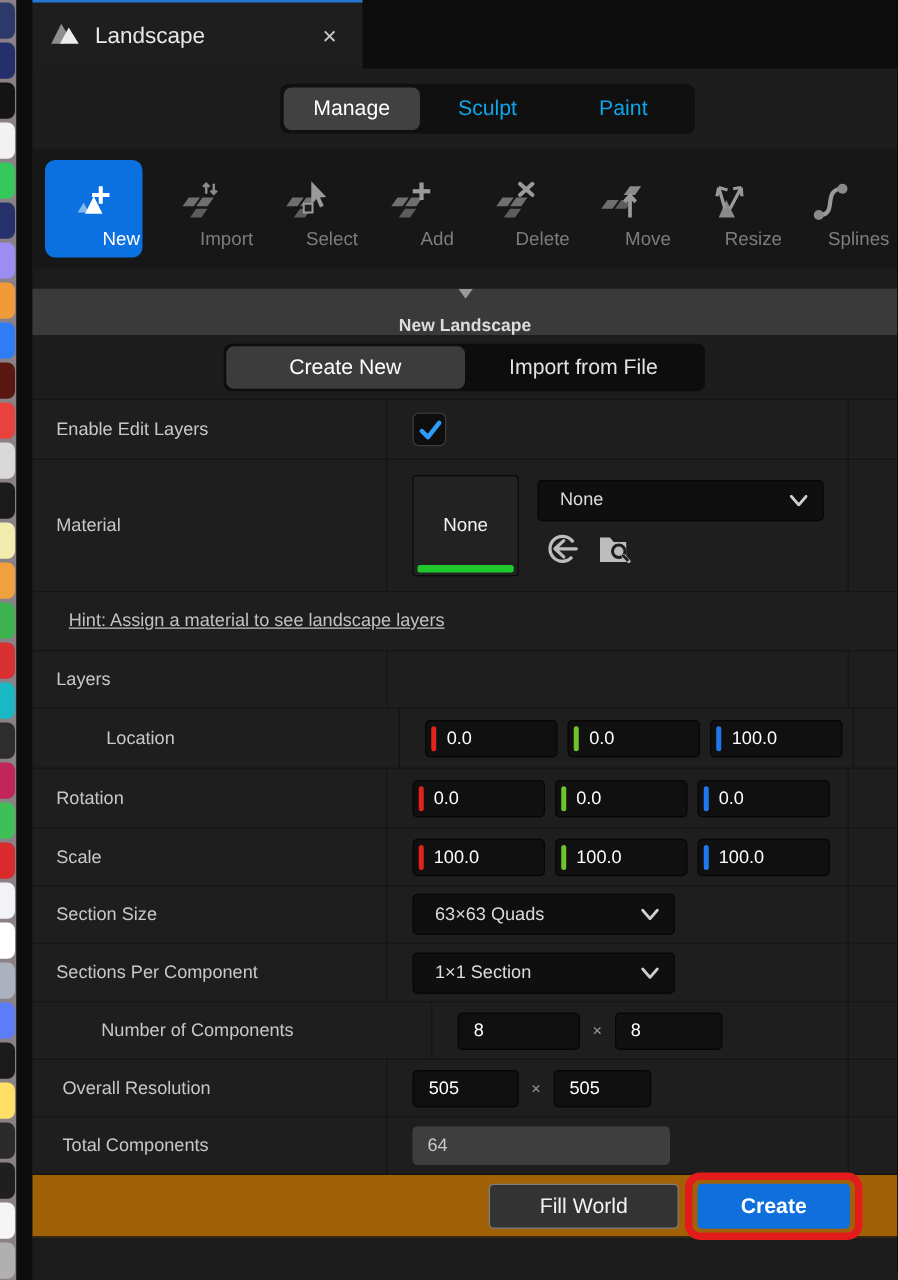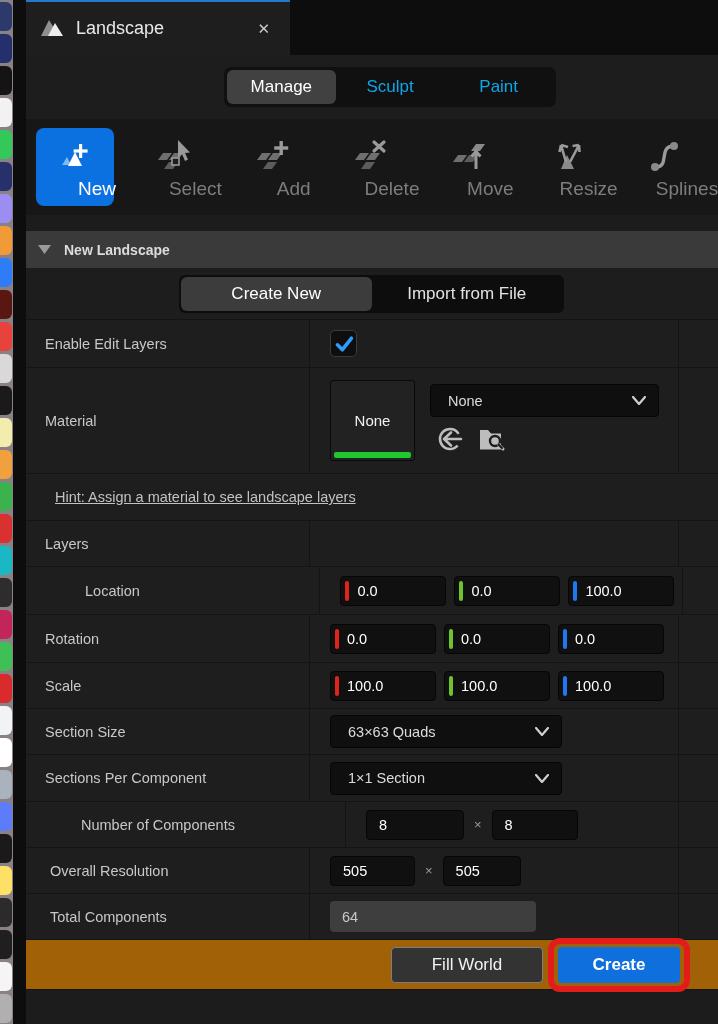--- a/index.html
+++ b/index.html
@@ -22,29 +22,29 @@
 
   
   .modes-row { height:64px; background:#1d1d1d; display:flex; align-items:center; justify-content:center; }
   .modes { width:332px; margin-left:36px; background:#101010; border-radius:7px; padding:3px; display:flex; height:40px; }
   .mode-seg { flex:1; display:flex; align-items:center; justify-content:center; color:#0ea5e9; font-size:17px; border-radius:6px; }
   .mode-seg.active { background:#414141; color:#ffffff; }
 
   
   .toolbar { height:96px; background:#171717; display:flex; align-items:center; justify-content:space-between; padding:0 14px 0 10px; }
   .tool { width:78px; height:78px; display:flex; flex-direction:column; align-items:center; justify-content:flex-end; padding-bottom:6px; border-radius:8px; gap:2px; }
-  .tool .tool-label { font-size:19px; color:#7d7d7d;margin-left:44px; }
+  .tool .tool-label { font-size:15px; color:#7d7d7d;margin-left:44px; }
   .tool.active { background:#0b70e0; }
   .tool.active .tool-label { color:#ffffff; }
   .tool svg { display:block; }
 
   .gap-row { height:16px; background:#1c1c1c; }
 
   
-  .sec-header { height:37px; background:#3a3a3a; display:flex; align-items:center; padding-left:12px; gap:13px; }
+  .sec-header { height:37px; background:#3a3a3a; display:flex; align-items:center; gap:13px;flex-direction:column; }
   .sec-title { color:#dcdcdc; font-size:14px; font-weight:bold; }
 
   
   .create-row { height:52px; background:#1d1d1d; display:flex; align-items:center; border-bottom:1px solid #141414; }
   .create-tabs { margin-left:153px; width:385px; height:38px; background:#0d0d0d; border-radius:6px; padding:2px; display:flex; }
   .create-seg { flex:1; display:flex; align-items:center; justify-content:center; color:#e2e2e2; font-size:17px; border-radius:6px; }
   .create-seg.active { background:#3c3c3c; color:#ffffff; }
 
   
   .prop-row { display:flex; background:#1e1e1e; border-bottom:1px solid #141414; align-items:stretch; }
@@ -52,21 +52,21 @@
   .prop-label.indent { padding-left:24px; }
   .prop-value { flex:1; display:flex; align-items:center; padding-left:20px; border-right:1px solid #141414; }
   .prop-end { width:39px; }
 
   
   .spin { width:106px; height:30px; background:#101010; border:1px solid #060606; border-radius:4px; display:flex; align-items:center; margin-right:8px; }
   .spin .axis-bar { width:4px; height:20px; border-radius:2px; margin-left:4px; }
   .spin .spin-val { color:#ffffff; font-size:14.5px; margin-left:8px; }
 
   
-  .dropdown { width:232px; height:33px; background:#0f0f0f; border:1px solid #060606; border-radius:4px; display:flex; align-items:center; padding:0 12px 0 17px; }
+  .dropdown { width:210px; height:33px; background:#0f0f0f; border:1px solid #060606; border-radius:4px; display:flex; align-items:center; padding:0 12px 0 17px; }
   .dropdown .dd-val { color:#dcdcdc; font-size:14.5px; flex:1; }
 
   
   .numbox { height:30px; background:#101010; border:1px solid #060606; border-radius:4px; display:flex; align-items:center; padding-left:12px; color:#ffffff; font-size:14.5px; }
   .dim-sep { color:#9a9a9a; font-size:13px; margin:0 10px; }
 
   .readonly-box { width:206px; height:31px; background:#3e3e3e; border-radius:4px; display:flex; align-items:center; padding-left:12px; color:#c9c9c9; font-size:14.5px; }
 
   
   .checkbox { width:27px; height:27px; background:#0e0e0e; border:1px solid #3b3b3b; border-radius:5px; display:flex; align-items:center; justify-content:center; }
@@ -163,20 +163,32 @@
           <path d="M6 27 L11 19 L15 27 Z" fill="#7db9f2"></path>
           <path d="M12 28 L19 14 L26 28 Z" fill="#ffffff"></path>
           <rect x="23" y="6" width="3.2" height="14" fill="#ffffff"></rect>
           <rect x="17.6" y="11.4" width="14" height="3.2" fill="#ffffff"></rect>
         </svg>
         <span class="tool-label">New</span>
       </div>
       <div class="tool">
         <svg width="38" height="38" viewBox="0 0 38 38">
           <g fill="#6f6f6f">
+              <path d="M6 22 h9 l5-7 h-9 Z"></path>
+              <path d="M17 22 h9 l5-7 h-9 Z"></path>
+              <path d="M12 31 h9 l5-7 h-9 Z" fill="#5c5c5c"></path>
+            </g>
+          <path d="M25 12 V4 M22.5 6.5 L25 4 L27.5 6.5" stroke="#8a8a8a" stroke-width="2" fill="none"></path>
+          <path d="M31 4 V12 M28.5 9.5 L31 12 L33.5 9.5" stroke="#8a8a8a" stroke-width="2" fill="none"></path>
+        </svg>
+        <span class="tool-label">Import</span>
+      </div>
+      <div class="tool">
+        <svg width="38" height="38" viewBox="0 0 38 38">
+          <g fill="#6f6f6f">
               <path d="M4 22 h9 l5-7 h-9 Z"></path>
               <path d="M15 22 h9 l5-7 h-9 Z"></path>
               <path d="M10 31 h9 l5-7 h-9 Z" fill="#5c5c5c"></path>
             </g>
           <path d="M24 2 L24 20 L28 16 L31 23 L34 21.5 L31 15 L36 14.5 Z" fill="#9a9a9a"></path>
           <rect x="18" y="20" width="7" height="7" fill="#1e1e1e" stroke="#9a9a9a" stroke-width="1.6"></rect>
         </svg>
         <span class="tool-label">Select</span>
       </div>
       <div class="tool">

